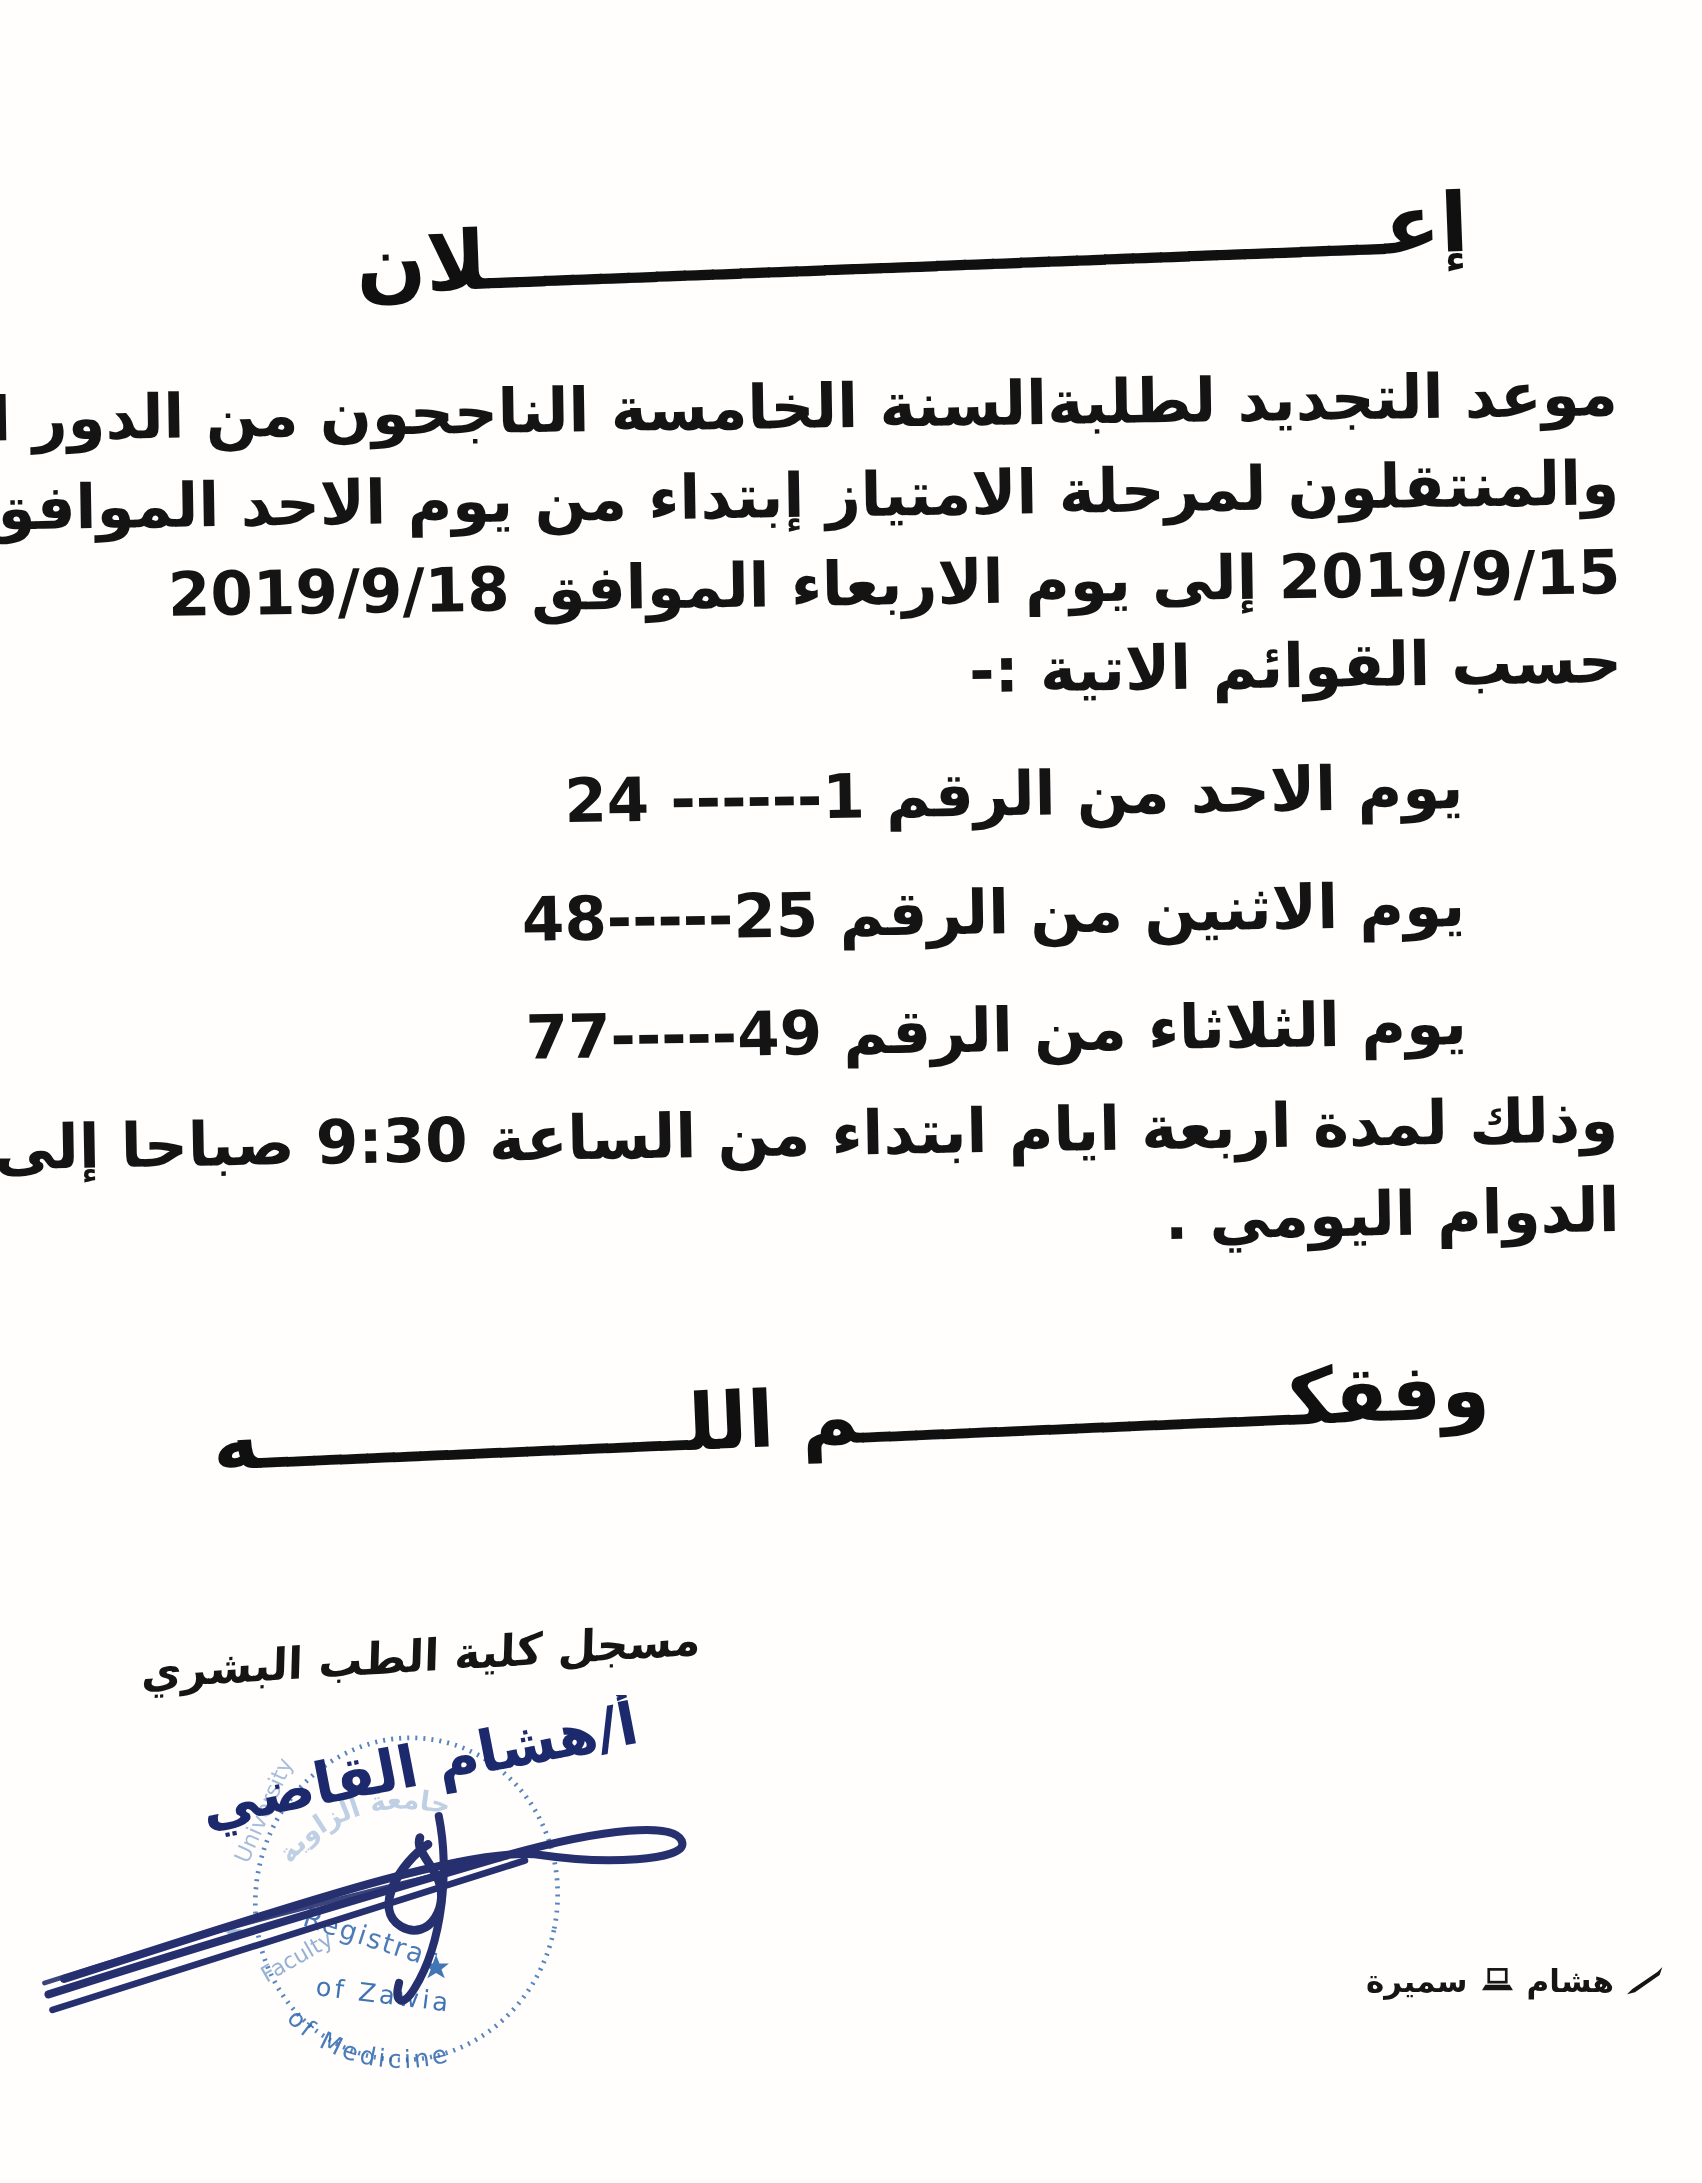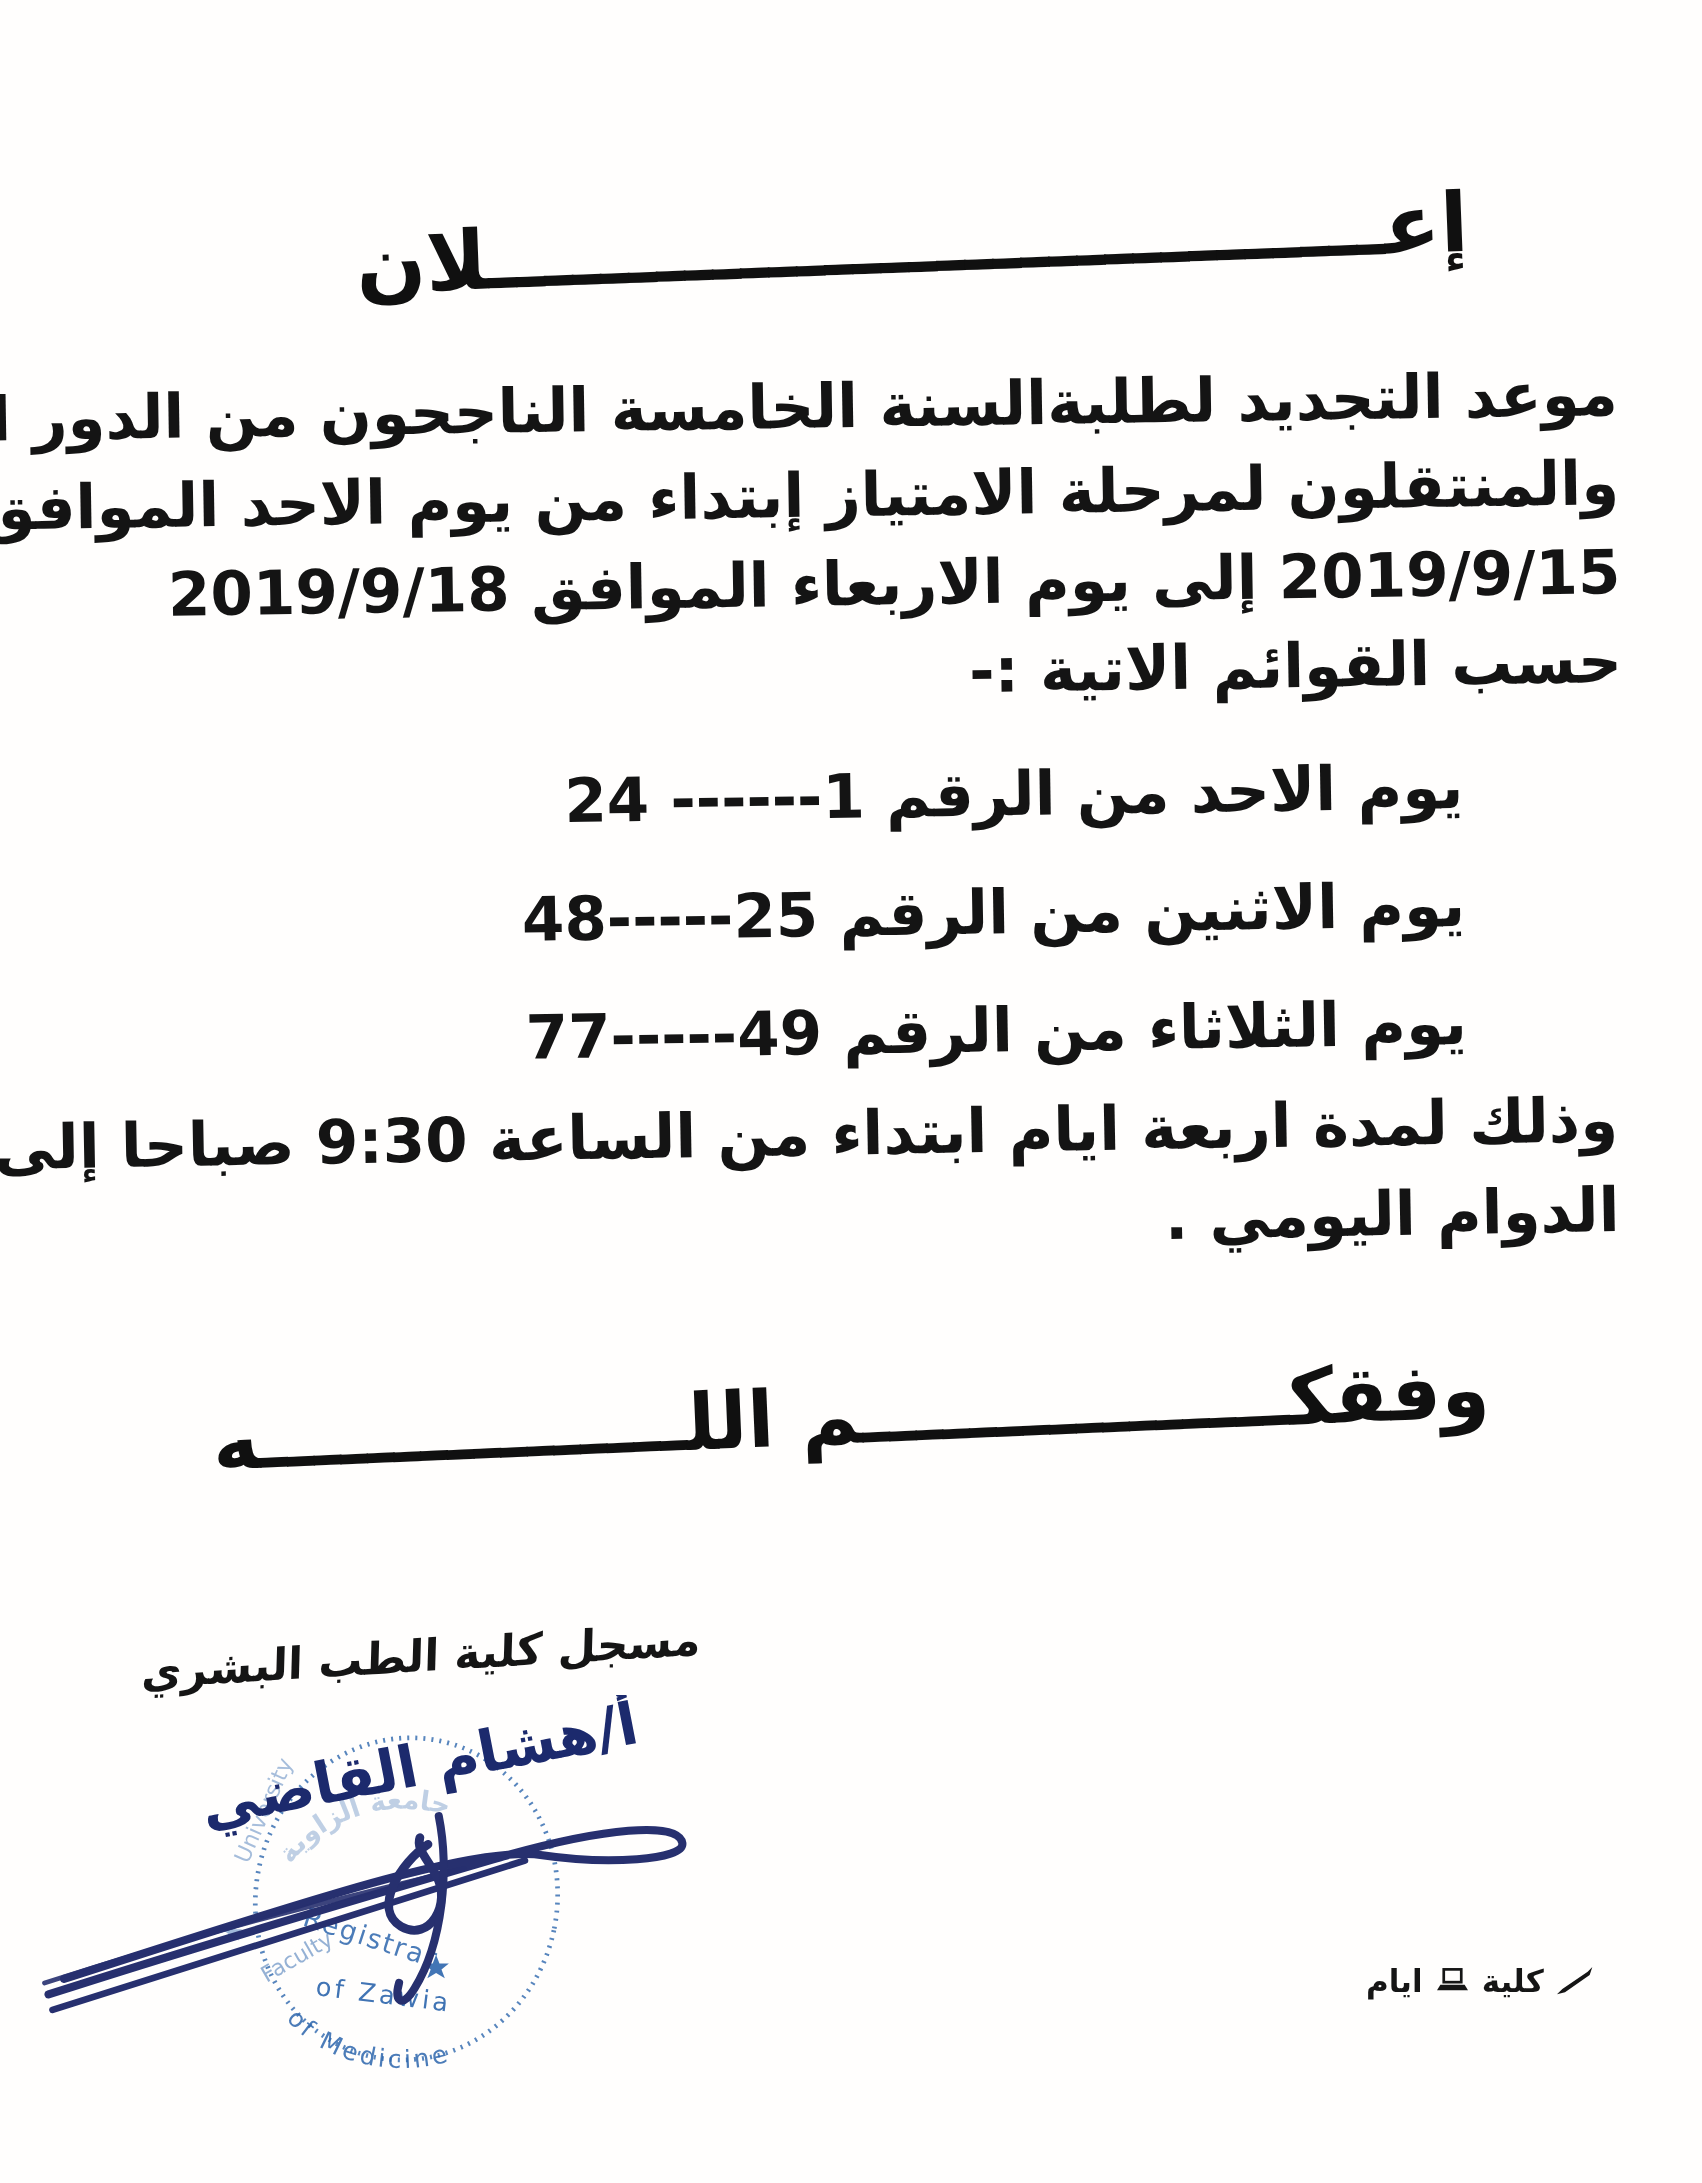--- a/index.html
+++ b/index.html
@@ -119,22 +119,22 @@
       <path stroke-width="7" d="M66 2948 C 300 2872, 520 2818, 690 2778" opacity="0.9"></path>
       <path stroke-width="13" d="M636 2742 C 596 2768, 552 2838, 596 2864 C 638 2888, 672 2830, 648 2788 C 634 2762, 618 2748, 624 2732"></path>
       <path stroke-width="12" d="M652 2700 C 668 2780, 658 2888, 616 2956 C 598 2986, 585 2976, 593 2948"></path>
     </g>
   </svg>
 
   <div class="credits">
     <svg width="38" height="28" viewBox="0 0 56 42">
       <path d="M1 41 L9 33 L47 7 L54 0 L50 12 L13 38 Z" fill="#151515"></path>
     </svg>
-    <span>كلية</span>
+    <span>هشام</span>
     <svg width="35" height="27" viewBox="0 0 52 40">
       <rect x="13" y="2" width="26" height="19" fill="none" stroke="#151515" stroke-width="4"></rect>
       <path d="M3 33 L49 33 L44 25 L8 25 Z" fill="#151515"></path>
     </svg>
-    <span>ايام</span>
+    <span>سميرة</span>
   </div>
 
 </div>
 
 
 </body></html>

